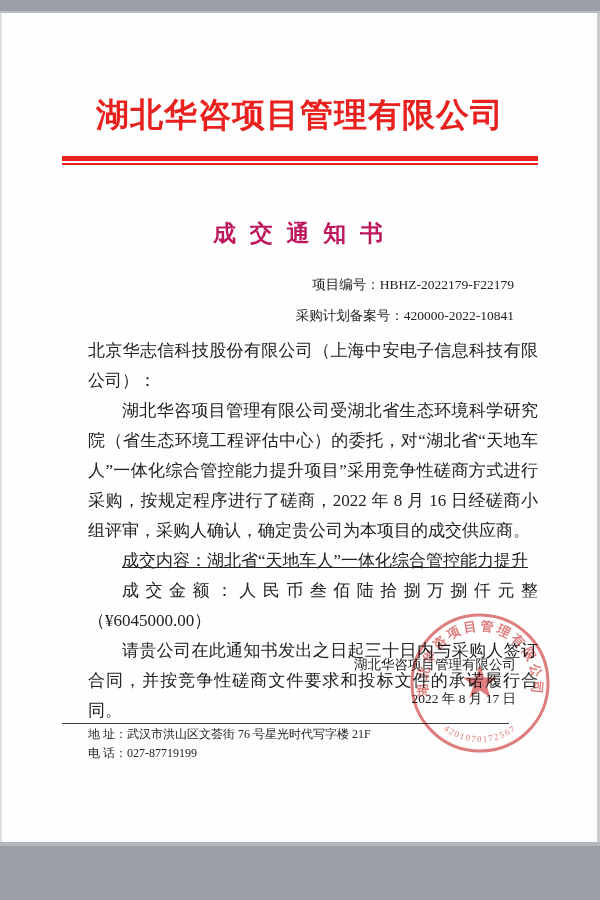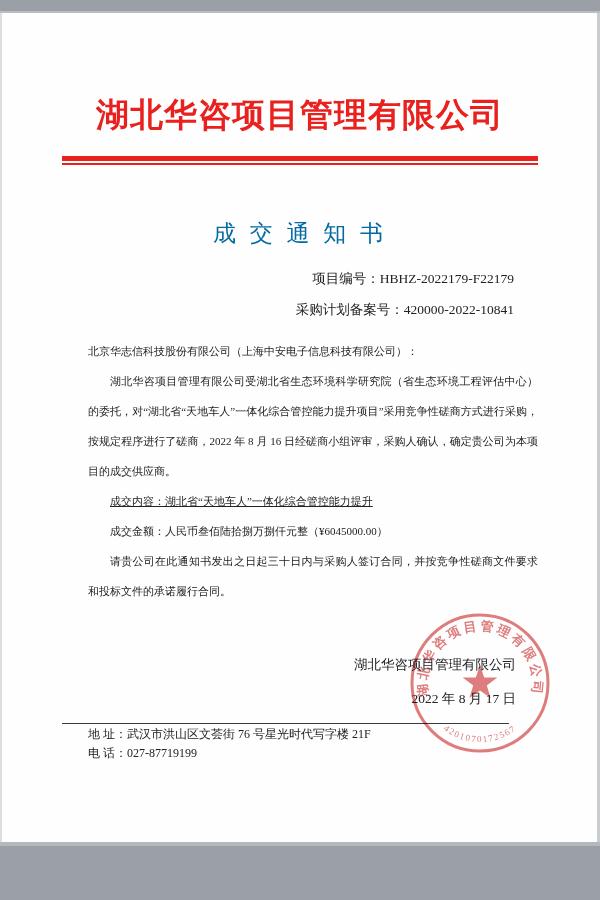--- a/index.html
+++ b/index.html
@@ -25,34 +25,34 @@
     color:#e8201e;
     white-space:nowrap;
   }
   .red-rule{position:absolute;top:145px;left:62px;width:476px;}
   .red-rule .thick{height:5px;background:#e8201e;}
   .red-rule .gap{height:2px;background:#fff;}
   .red-rule .thin{height:2px;background:#e8201e;}
   .doc-title{
     position:absolute;top:207px;left:0;width:600px;
     text-align:center;
-    font-size:23px;font-weight:normal;color:#0369a1;
+    font-size:23px;font-weight:bold;color:#be185d;
     letter-spacing:4px;
     white-space:nowrap;
   }
   .meta{
-    position:absolute;top:252px;right:86px;
+    position:absolute;top:258px;right:86px;
     text-align:right;
     font-size:13.5px;line-height:31px;
     color:#222;
     white-space:nowrap;
   }
   .body-text{
     position:absolute;top:325px;left:88px;width:450px;
-    font-size:11px;line-height:30px;
+    font-size:17px;line-height:30px;
     text-align:justify;
     color:#222;
   }
   .body-text p{margin:0;}
   .p-indent{text-indent:2em;}
   .p-content{margin-top:4px;text-decoration:underline;}
   .p-notice{margin-top:5px;}
   .signature{
     position:absolute;top:637px;right:84px;
     text-align:right;

